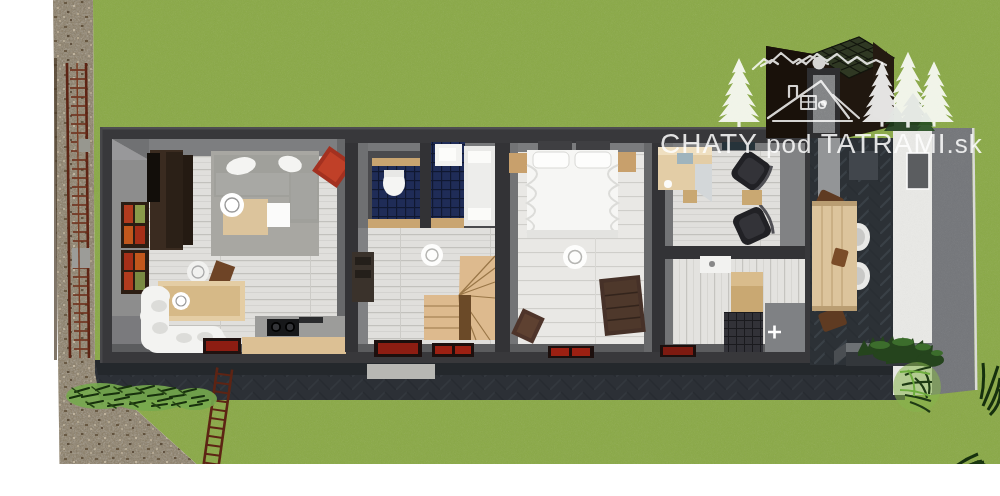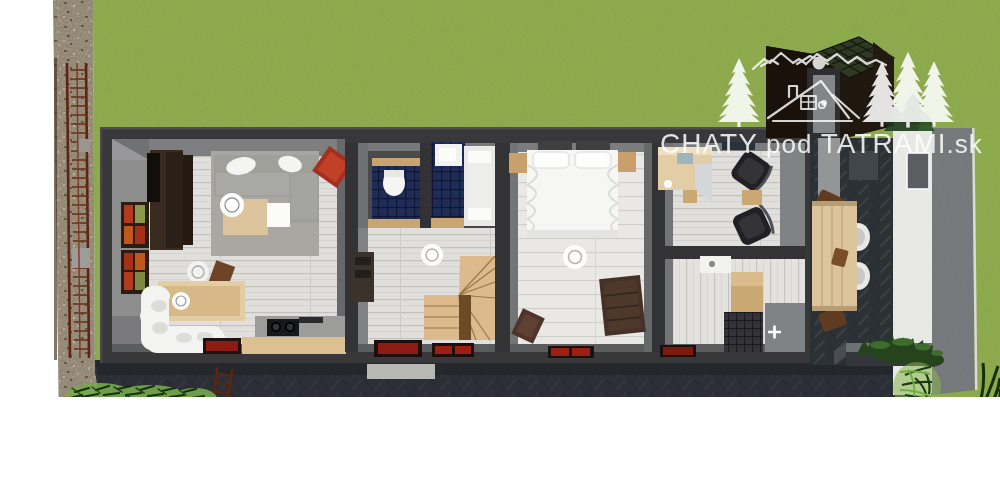--- a/index.html
+++ b/index.html
@@ -1,16 +1,16 @@
 <!DOCTYPE html>
 <html><head>
 <meta charset="utf-8">
 <style>
   html,body{margin:0;padding:0;background:#fff;}
-  #stage{position:relative;width:1000px;height:397px;overflow:hidden;font-family:"Liberation Sans",sans-serif;}
+  #stage{position:relative;width:1000px;height:464px;overflow:hidden;font-family:"Liberation Sans",sans-serif;}
 </style>
 </head>
 <body>
 <div id="stage">
 <svg width="1000" height="496" viewBox="0 0 1000 496">
 <defs>
   <filter id="fNoise" x="0" y="0" width="1" height="1">
     <feTurbulence type="fractalNoise" baseFrequency="1.3" numOctaves="2" seed="7"></feTurbulence>
     <feColorMatrix type="saturate" values="0"></feColorMatrix>
     <feComposite operator="in" in2="SourceAlpha"></feComposite>

